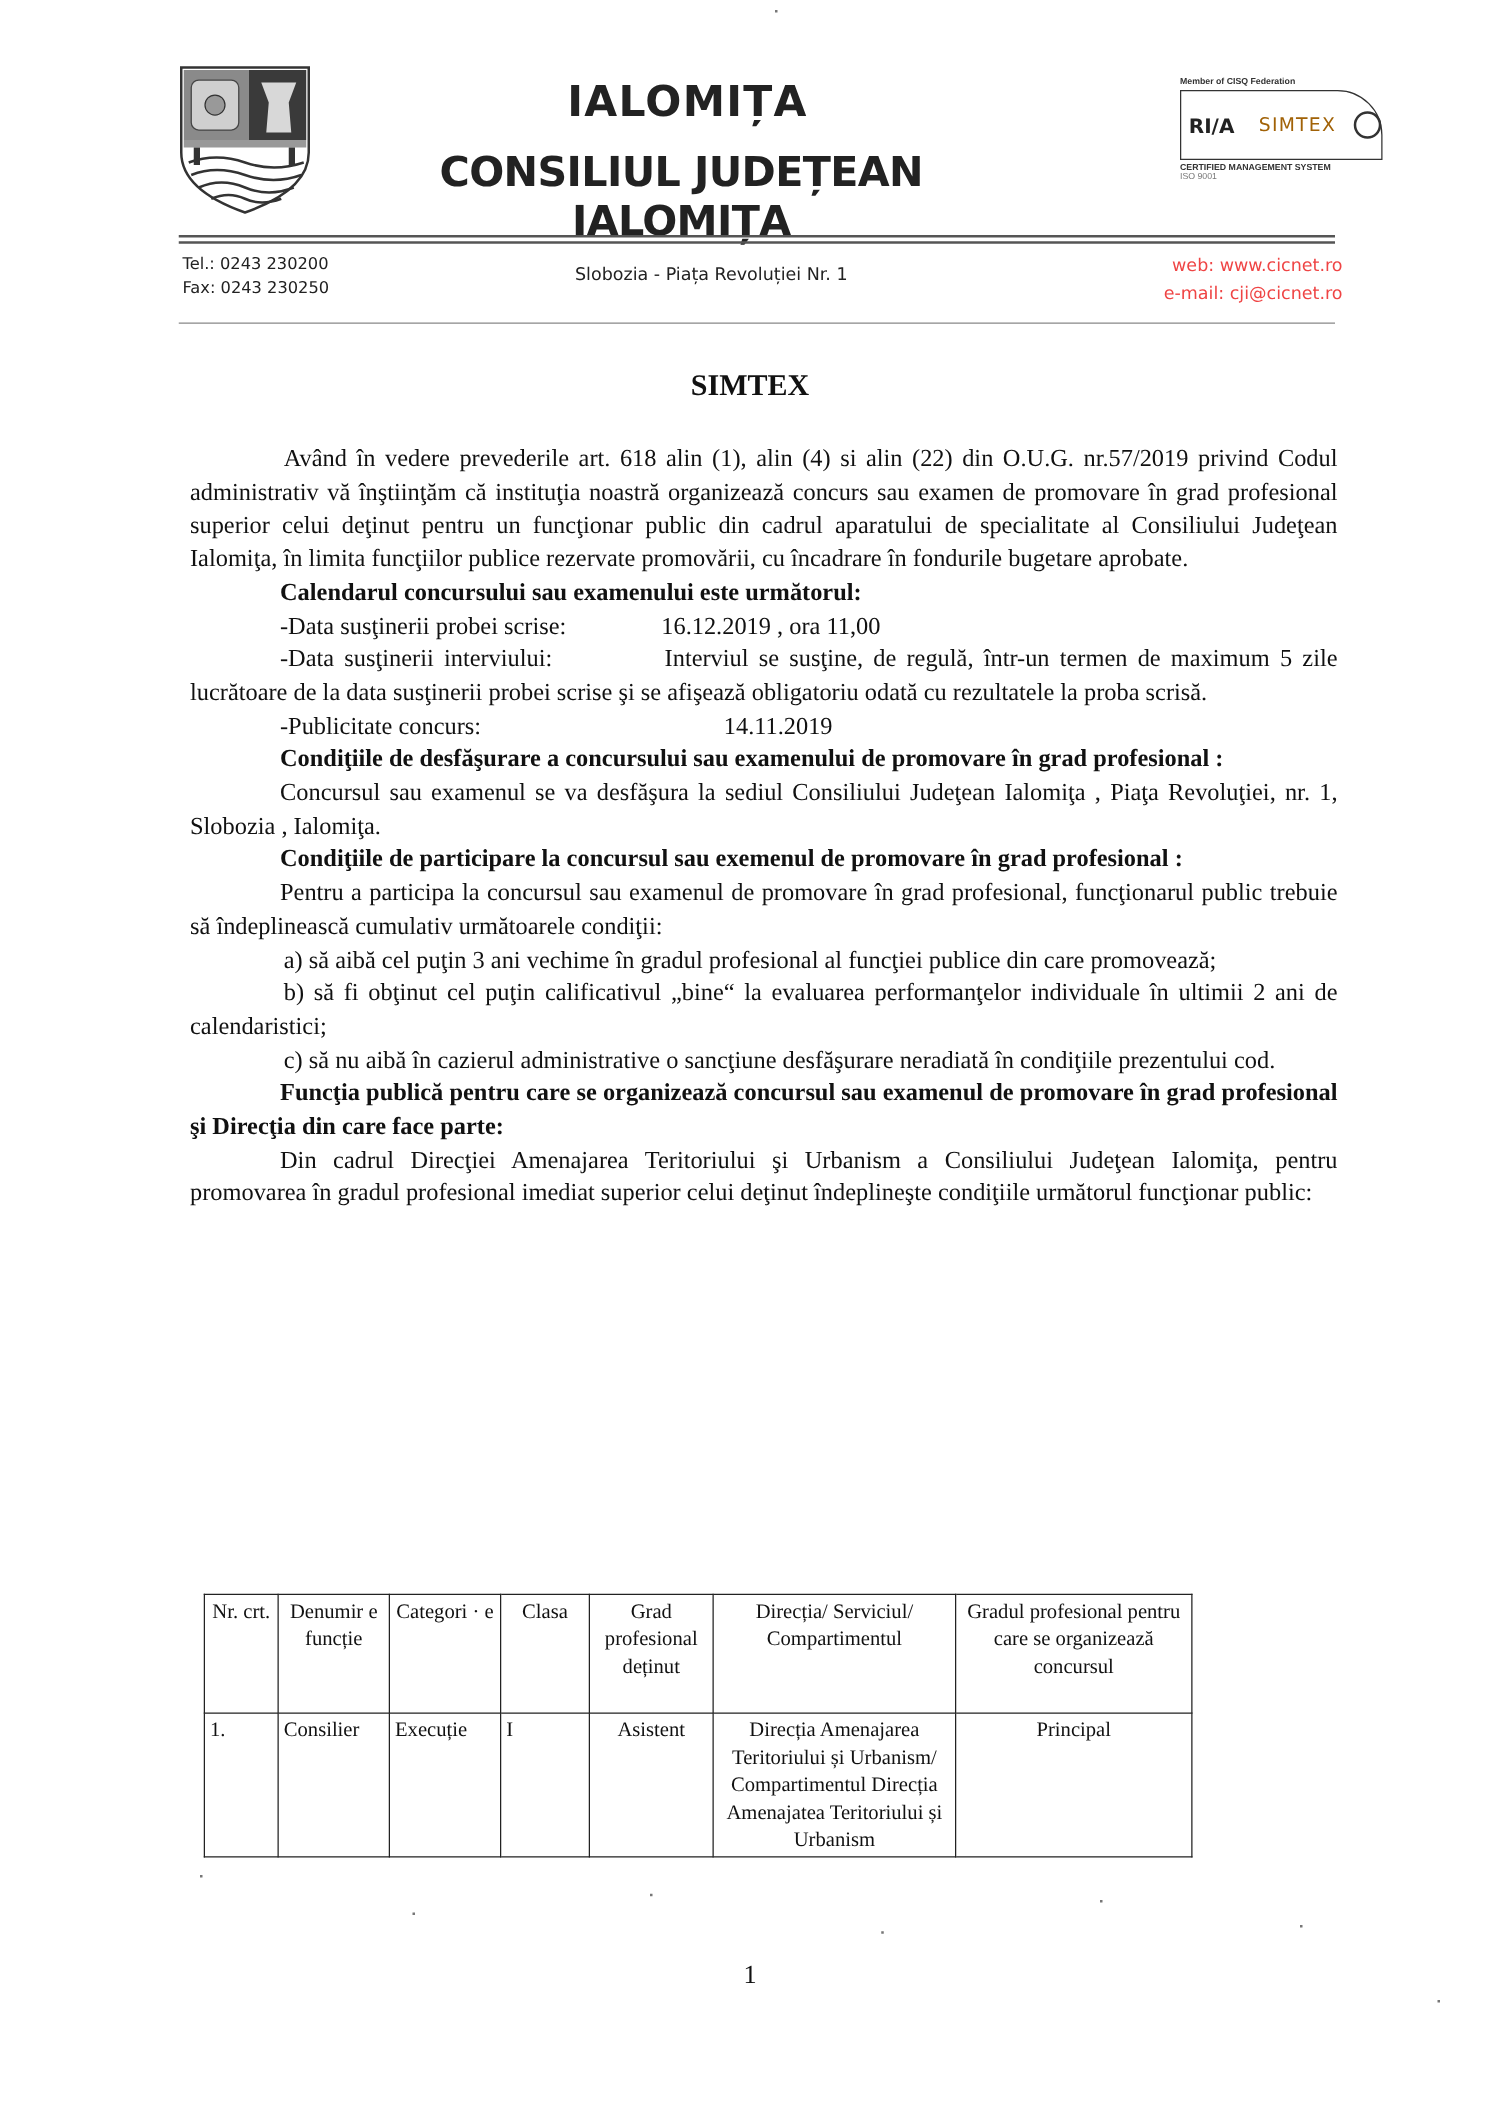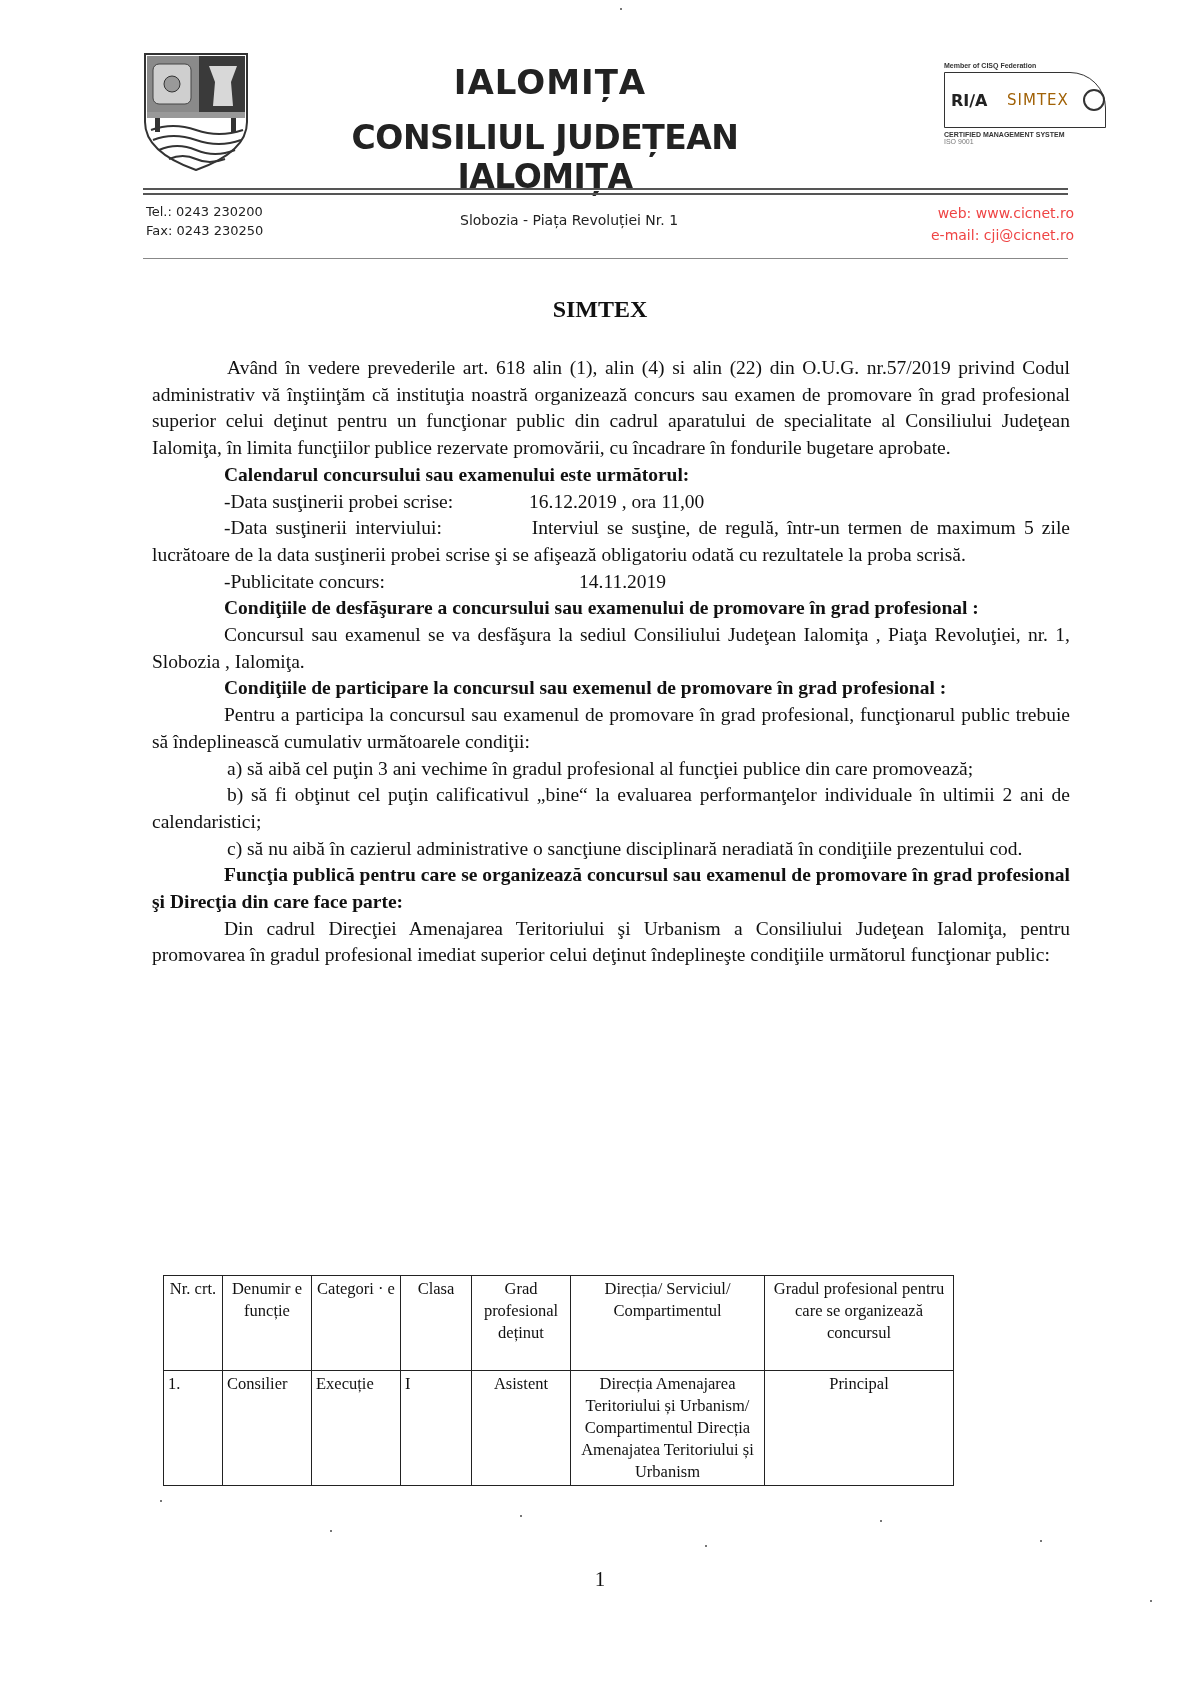--- a/index.html
+++ b/index.html
@@ -112,21 +112,21 @@
     <p class="ind2 b">Calendarul concursului sau examenului este următorul:</p>
     <p class="ind2"><span class="tab1">-Data susţinerii probei scrise:</span><span>16.12.2019 , ora 11,00</span></p>
     <p class="ind2"><span>-Data susţinerii interviului:</span>&nbsp;&nbsp;&nbsp;&nbsp;&nbsp;&nbsp;&nbsp;&nbsp;&nbsp;&nbsp;&nbsp;<span>Interviul se susţine, de regulă, într-un termen de maximum 5 zile lucrătoare de la data susţinerii probei scrise şi se afişează obligatoriu odată cu rezultatele la proba scrisă.</span></p>
     <p class="ind2"><span class="tab2">-Publicitate concurs:</span><span>14.11.2019</span></p>
     <p class="ind2 b">Condiţiile de desfăşurare a concursului sau examenului de promovare în grad profesional :</p>
     <p class="ind2">Concursul sau examenul se va desfăşura la sediul Consiliului Judeţean Ialomiţa , Piaţa Revoluţiei, nr. 1, Slobozia , Ialomiţa.</p>
     <p class="ind2 b">Condiţiile de participare la concursul sau exemenul de promovare în grad profesional :</p>
     <p class="ind2">Pentru a participa la concursul sau examenul de promovare în grad profesional, funcţionarul public trebuie să îndeplinească cumulativ următoarele condiţii:</p>
     <p class="ind">a) să aibă cel puţin 3 ani vechime în gradul profesional al funcţiei publice din care promovează;</p>
     <p class="ind">b) să fi obţinut cel puţin calificativul „bine“ la evaluarea performanţelor individuale în ultimii 2 ani de calendaristici;</p>
-    <p class="ind">c) să nu aibă în cazierul administrative o sancţiune disciplinară neradiată în condiţiile prezentului cod.</p>
+    <p class="ind">c) să nu aibă în cazierul administrative o sancţiune desfăşurare neradiată în condiţiile prezentului cod.</p>
     <p class="ind2 b">Funcţia publică pentru care se organizează concursul sau examenul de promovare în grad profesional şi Direcţia din care face parte:</p>
     <p class="ind2">Din cadrul Direcţiei Amenajarea Teritoriului şi Urbanism a Consiliului Judeţean Ialomiţa, pentru promovarea în gradul profesional imediat superior celui deţinut îndeplineşte condiţiile următorul funcţionar public:</p>
   </div>
 
   <table class="tbl">
     <tbody>
         <tr class="hdr">
       <td class="c1">Nr. crt.</td>
       <td class="c2">Denumir e funcție</td>
       <td class="c3">Categori · e</td>

